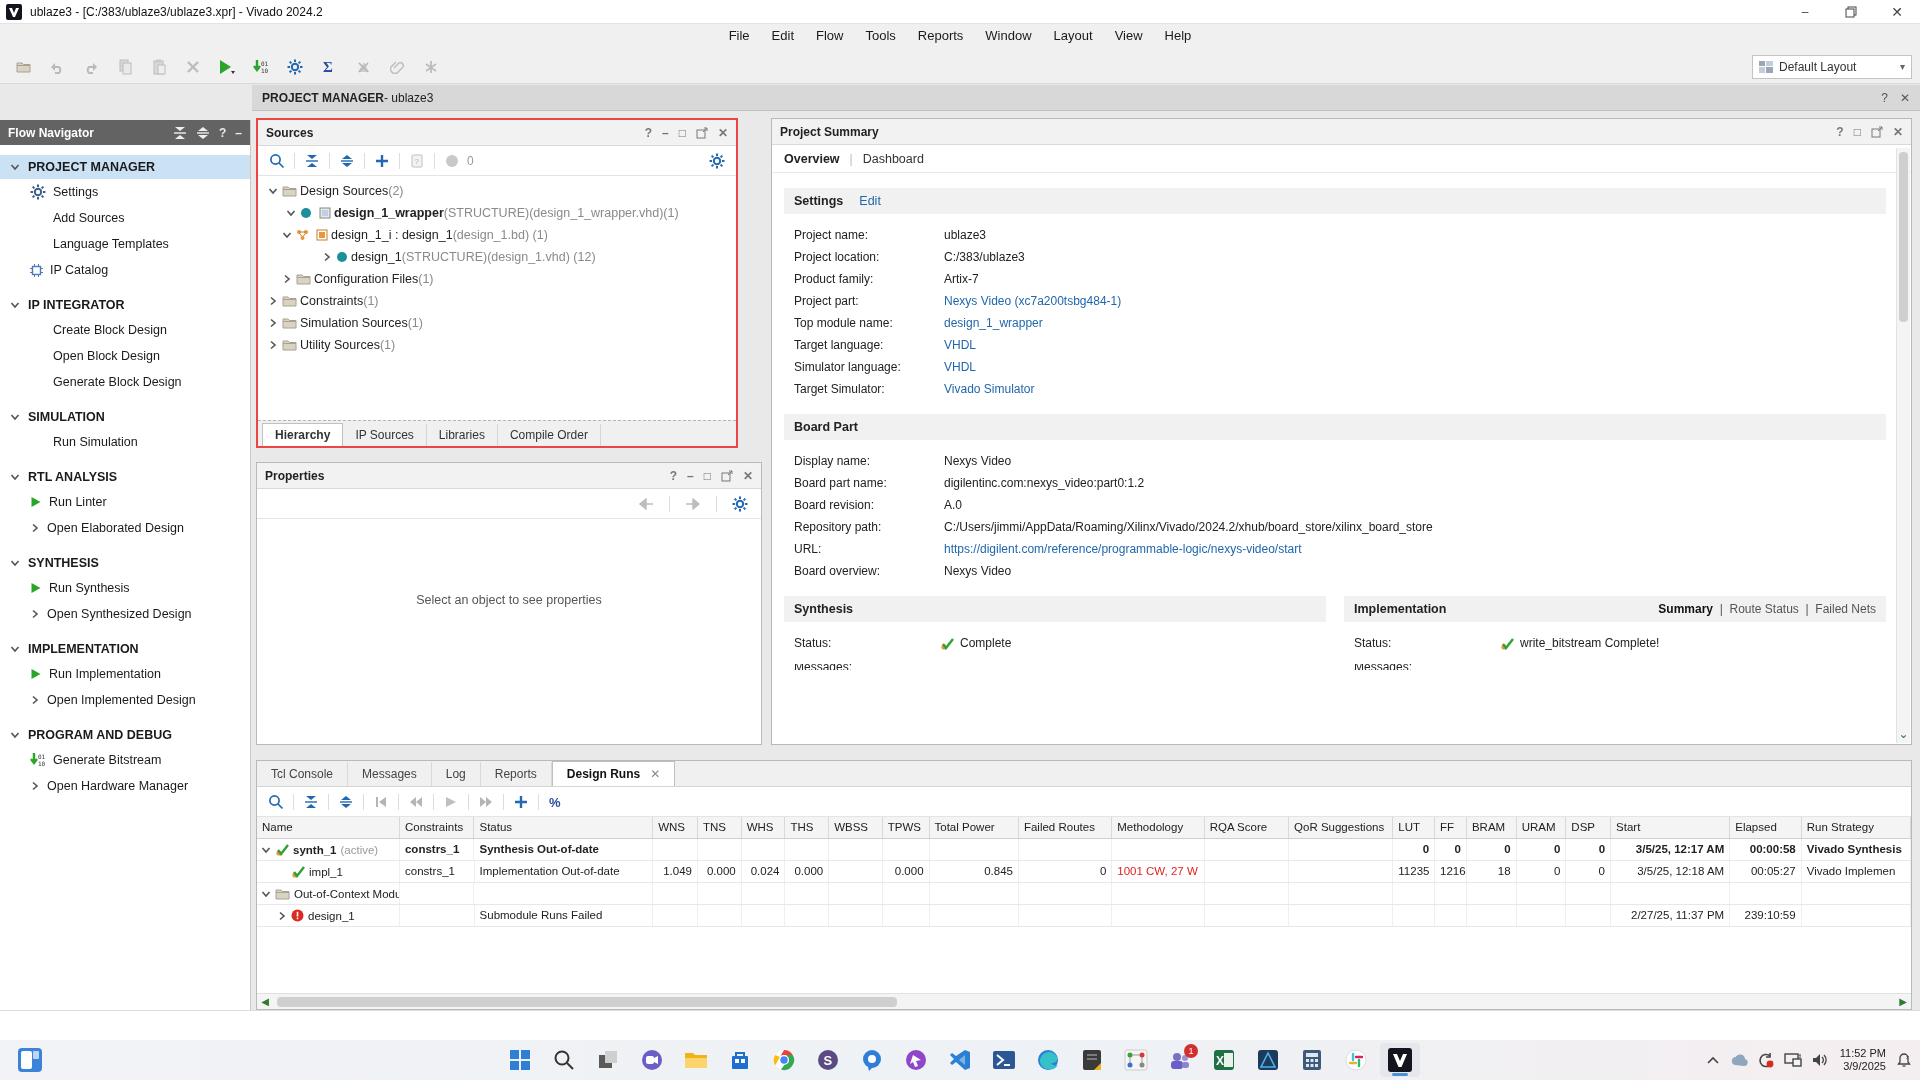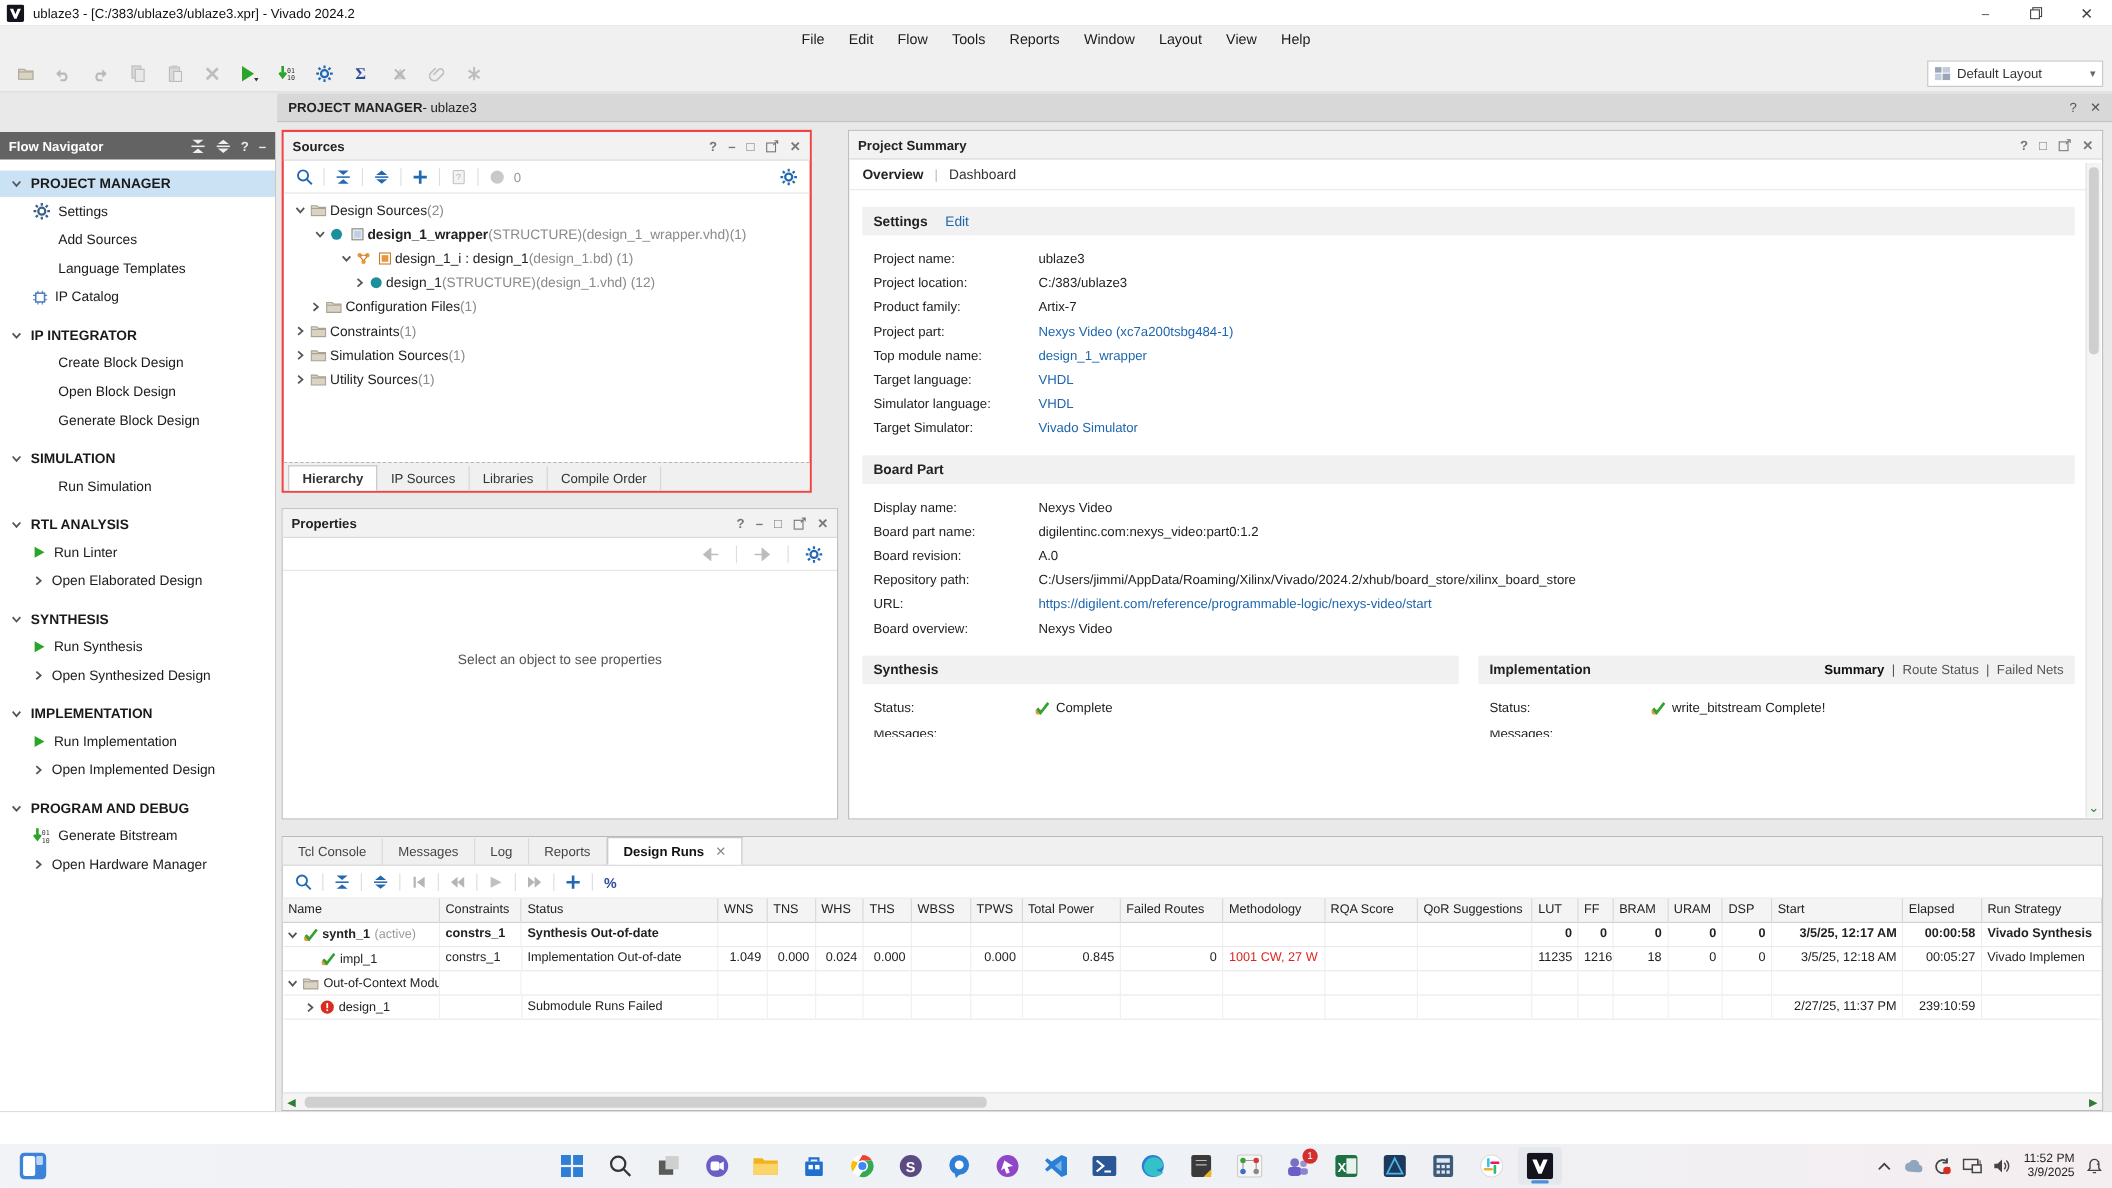--- a/index.html
+++ b/index.html
@@ -670,21 +670,21 @@
           <svg width="12" height="12" viewBox="0 0 12 12" xmlns="http://www.w3.org/2000/svg">
             <rect x="1" y="1" width="10" height="10" fill="#e7e7e7" stroke="#888"></rect>
             <rect x="3" y="3" width="6" height="6" fill="#bcd0e8"></rect>
           </svg>
         </span>
         <span class="b">design_1_wrapper</span>
         <span class="dim">(STRUCTURE) </span>
         <span class="dim">(design_1_wrapper.vhd) </span>
         <span class="dim">(1)</span>
       </div>
-      <div class="tree-row" style="padding-left: 52px;">
+      <div class="tree-row" style="padding-left: 24px;">
         <span class="ico">
           <svg width="10" height="10" viewBox="0 0 10 10" xmlns="http://www.w3.org/2000/svg">
             <path d="M1.5 3l3.5 4 3.5-4" fill="none" stroke="#555" stroke-width="1.6"></path>
           </svg>
         </span>
         <span class="ico" style="margin: 0px 3px 0px 4px;">
           <svg width="13" height="12" viewBox="0 0 13 12" xmlns="http://www.w3.org/2000/svg">
             <circle cx="3" cy="3" r="2" fill="#e8973a"></circle>
             <circle cx="10" cy="3" r="2" fill="#e8973a"></circle>
             <circle cx="6.5" cy="9" r="2" fill="#e8973a"></circle>

